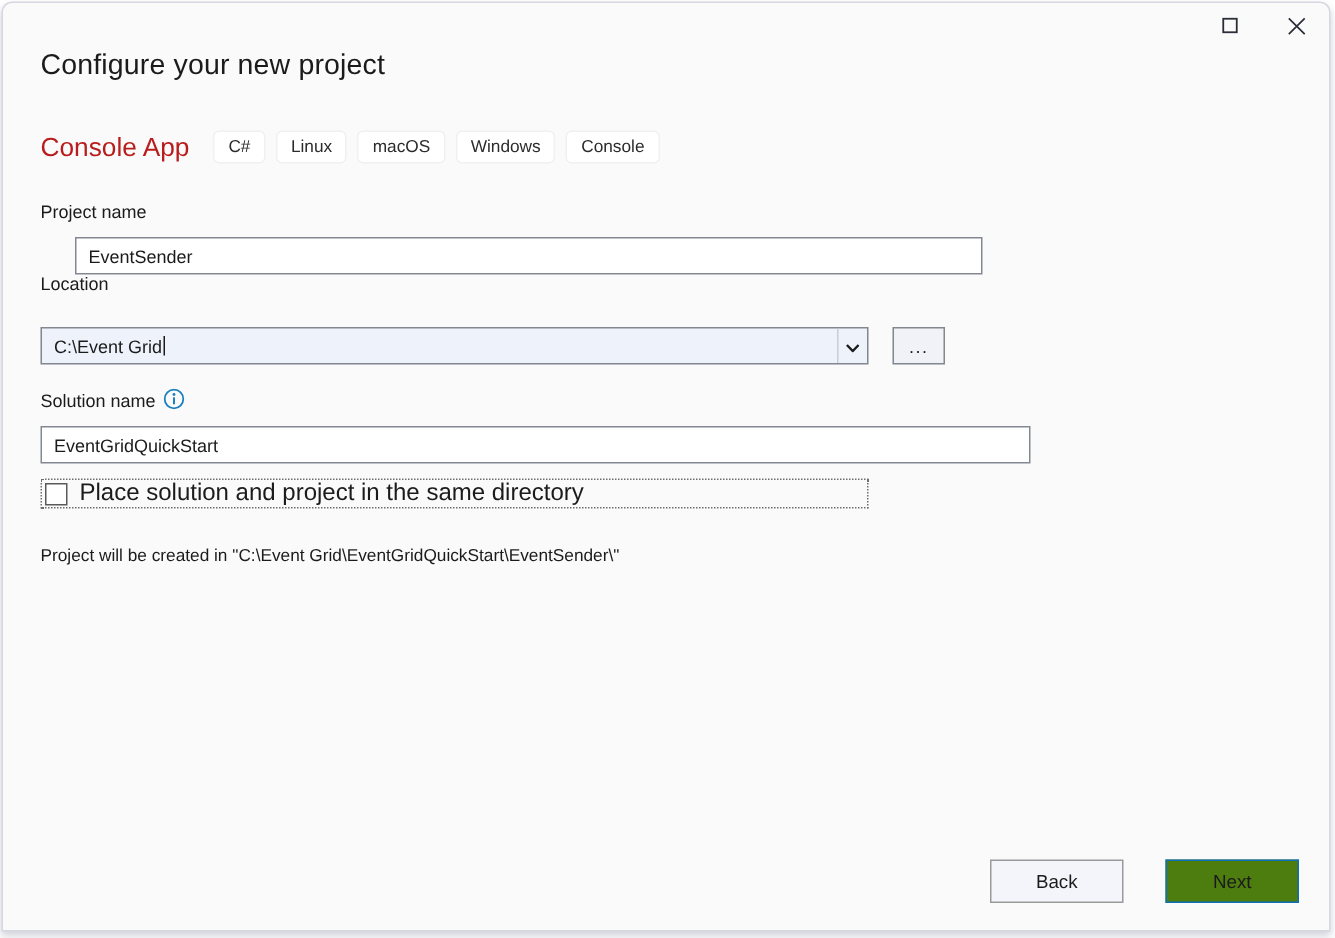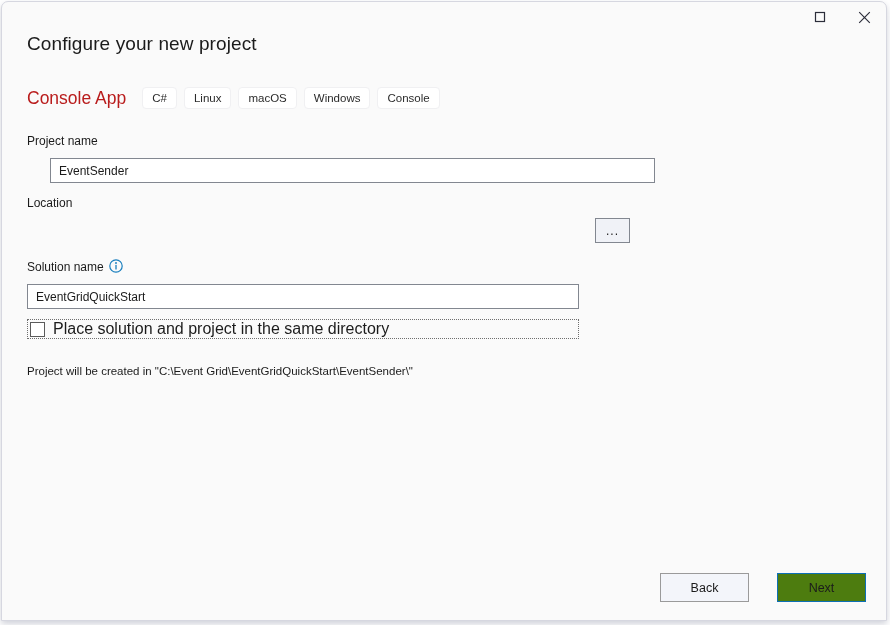--- a/index.html
+++ b/index.html
@@ -246,32 +246,45 @@
     <span class="chip">C#</span>
     <span class="chip">Linux</span>
     <span class="chip">macOS</span>
     <span class="chip">Windows</span>
     <span class="chip">Console</span>
   </div>
 
   <div class="field-label" style="left:25px; top:132px;">Project name</div>
   <input class="text-input" style="left: 23px; top: 156px; width: 605px; margin-left: 25px;" value="EventSender">
 
-  <div class="field-label" style="left:25px; top:194px;">Location</div>
+  <div class="field-label" style="left:25px; top:180px;">Location</div>
+  <div class="combo-wrap" style="left:25px; top:216px; width:552px;">
+    <div class="combo-text">
+      <span>C:\Event Grid</span>
+        <span class="caret"></span>
+    </div>
+    <div class="combo-arrow">
+      <span>
+        <svg width="9" height="6" viewBox="0 0 9 6">
+          <path d="M0.6 1 L4.5 5 L8.4 1" stroke="#1b1b1b" stroke-width="1.6" fill="none"></path>
+        </svg>
+      </span>
+    </div>
+  </div>
   <div class="browse-btn" style="left:593px; top:216px; width:35px;">...</div>
 
   <div class="field-label" style="left:25px; top:258px;">Solution name</div>
   <span class="info-icon" style="left:107px; top:257px;">
     <svg width="14" height="14" viewBox="0 0 14 14">
       <circle cx="7" cy="7" r="6.2" fill="none" stroke="#1a7fbe" stroke-width="1.2"></circle>
       <circle cx="7" cy="4" r="0.95" fill="#1a7fbe"></circle>
       <rect x="6.35" y="5.9" width="1.3" height="4.6" fill="#1a7fbe"></rect>
     </svg>
   </span>
-  <input class="text-input" style="left: 25px; top: 282px; width: 552px;" value="EventGridQuickStart">
+  <input class="text-input" style="left: 25px; top: 282px; width: 660px;" value="EventGridQuickStart">
 
   <div class="cb-row" style="left:25px; top:317px; width:552px; height:20px;">
     <span class="cb-box"></span>
     <span class="cb-label">Place solution and project in the same directory</span>
   </div>
 
   <div class="path-note" style="left:25px; top:363px;">Project will be created in "C:\Event Grid\EventGridQuickStart\EventSender\"</div>
 
   <div class="btn" style="left:658px; top:571px; width:89px;">Back</div>
   <div class="btn default" style="left:775px; top:571px; width:89px;">Next</div>

